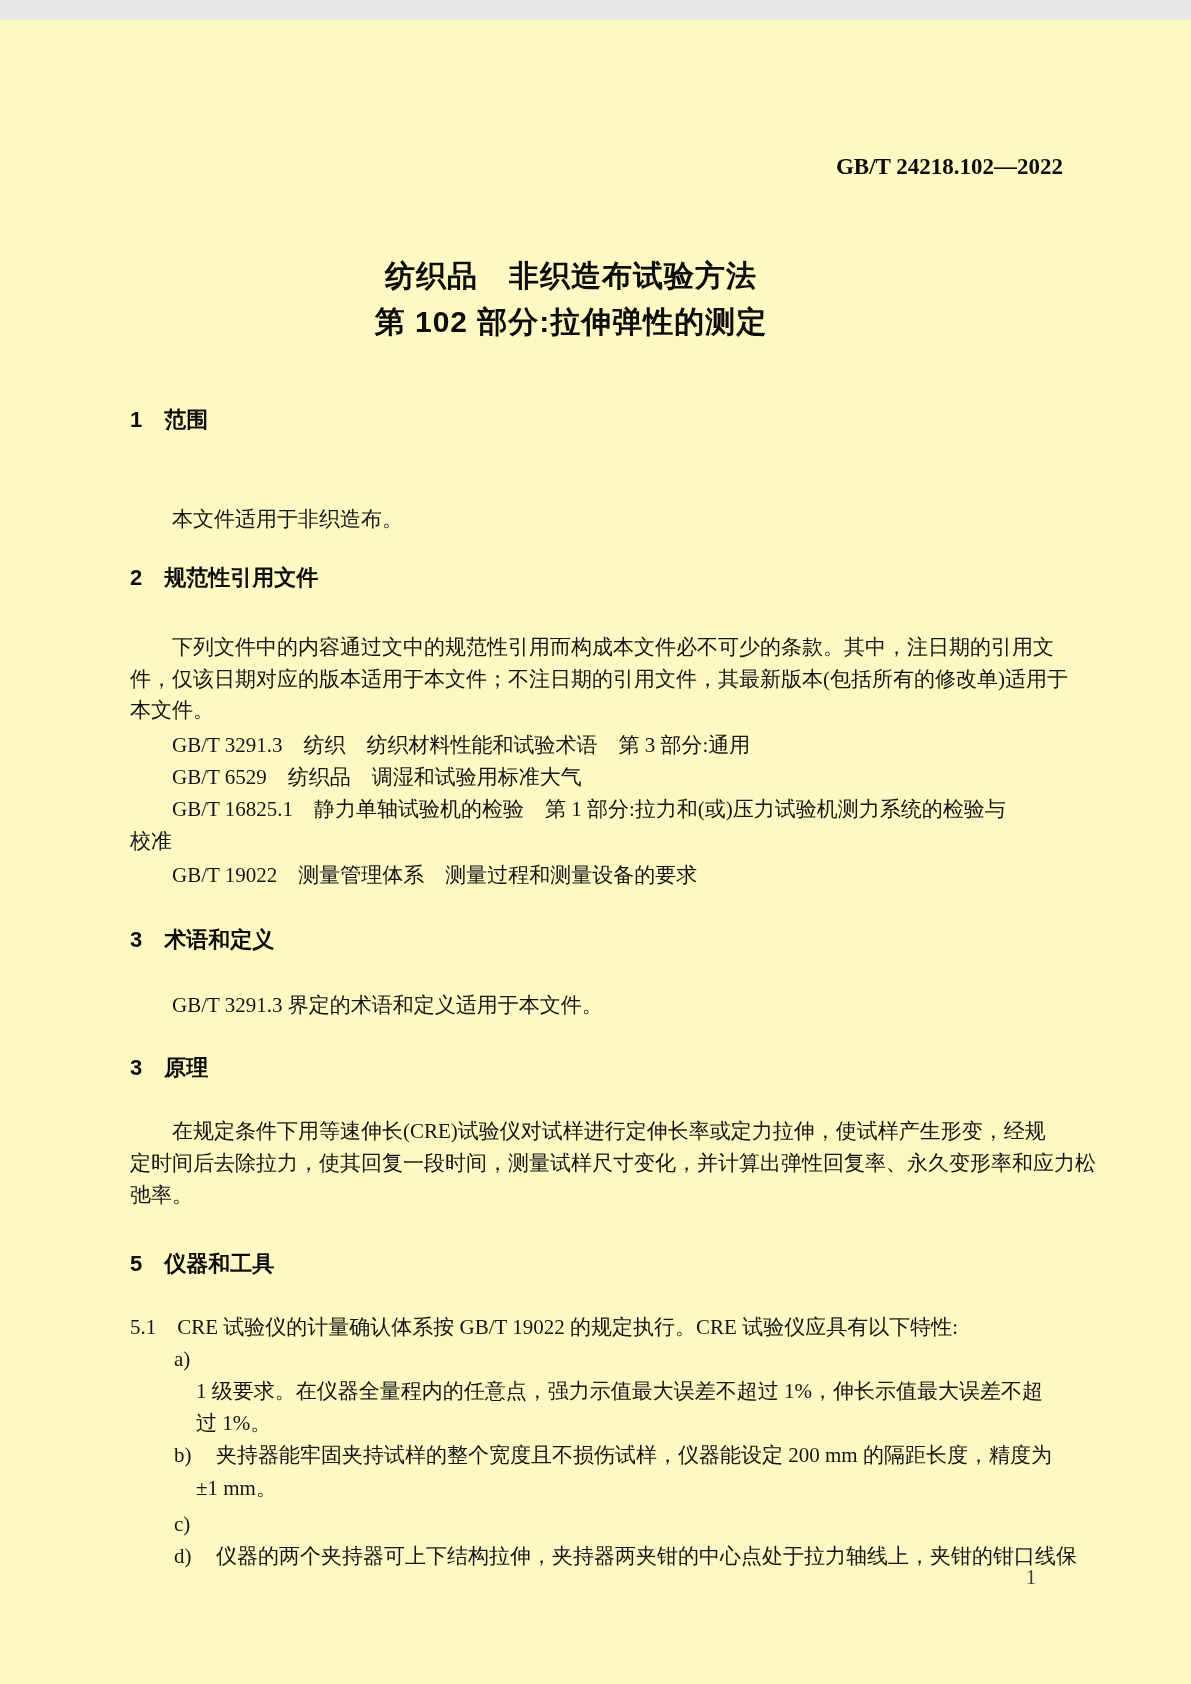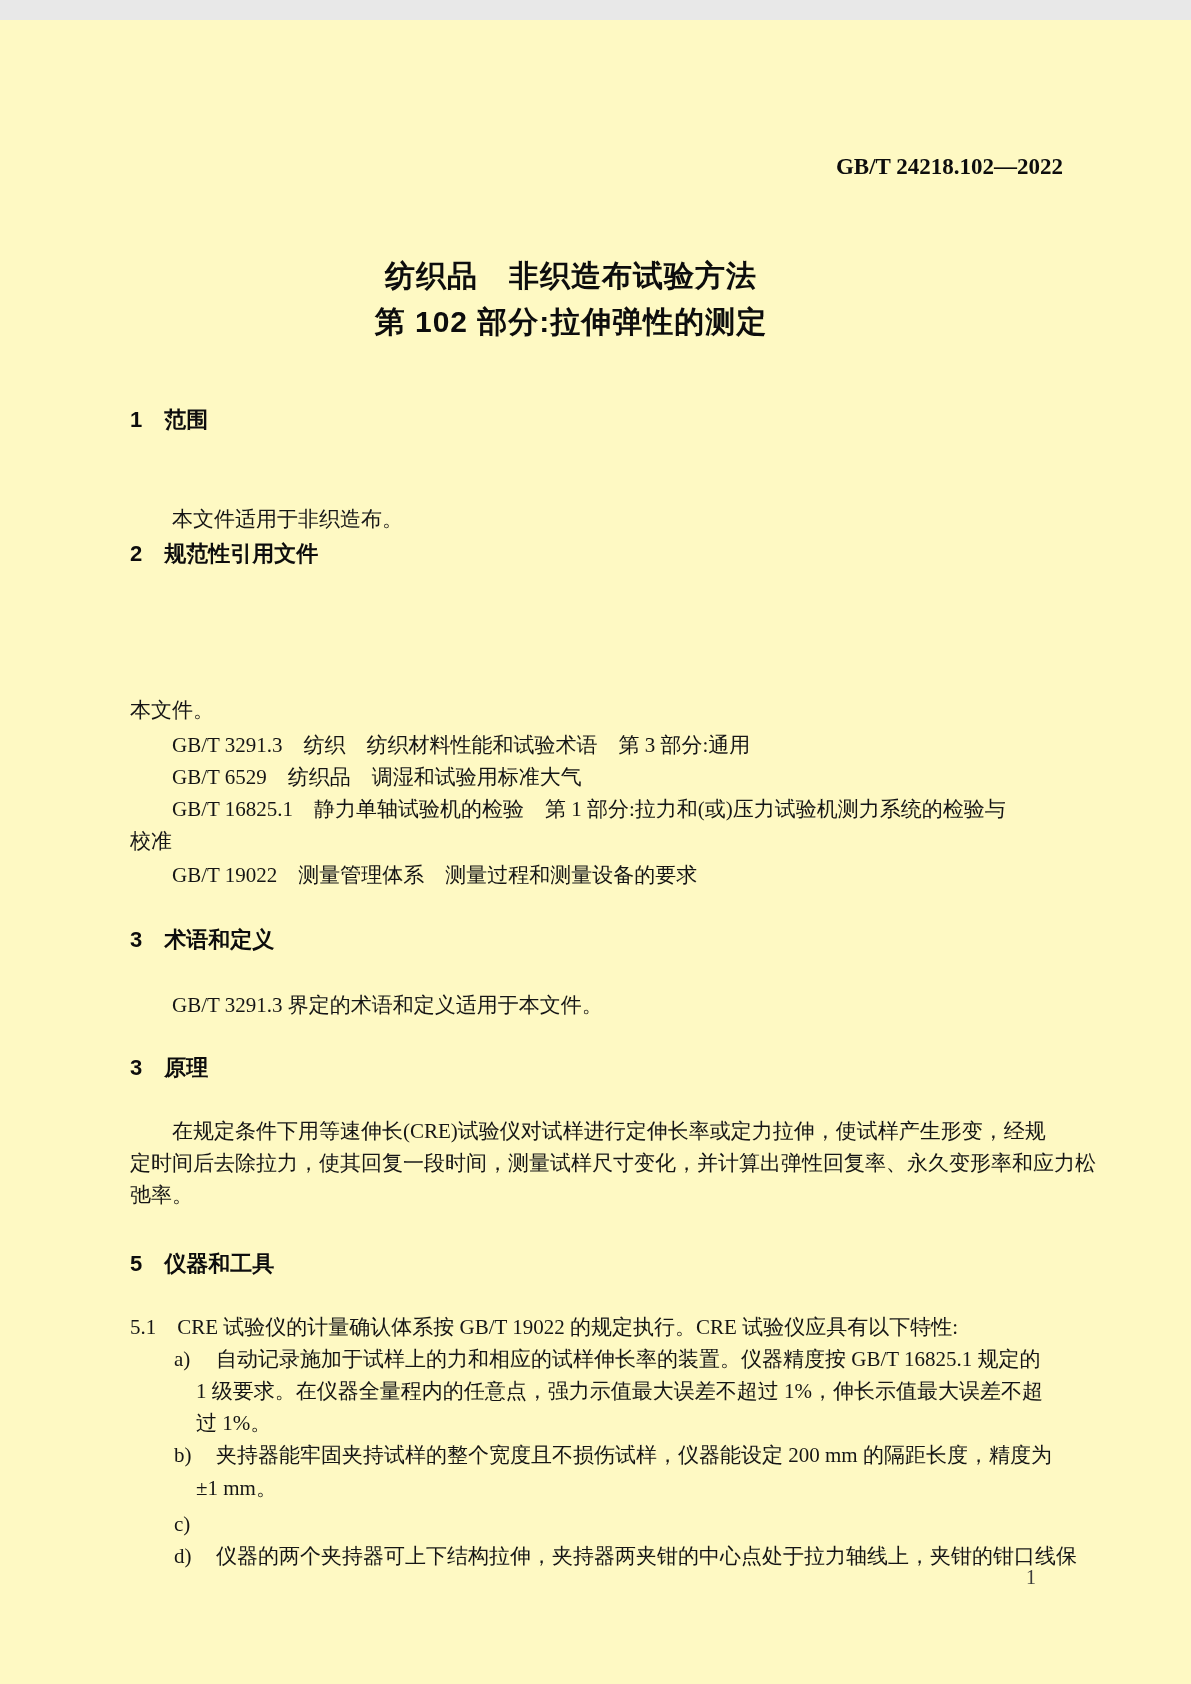--- a/index.html
+++ b/index.html
@@ -55,41 +55,42 @@
 <div class="page">
 
   <div class="abs std-code" style="top:134px;">GB/T 24218.102—2022</div>
 
   <div class="abs doc-title" style="top:236px;">纺织品　非织造布试验方法</div>
   <div class="abs doc-title" style="top:282px;">第 102 部分:拉伸弹性的测定</div>
 
   <div class="abs heading" style="top:386px; left:130px;">1　范围</div>
   <div class="abs body-text" style="top:484px; left:172px;">本文件适用于非织造布。</div>
 
-  <div class="abs heading" style="top:520px; left:130px;">2　规范性引用文件</div>
+  <div class="abs heading" style="top:544px; left:130px;">2　规范性引用文件</div>
+  <div class="abs body-text" style="top:612px; left:172px;">下列文件中的内容通过文中的规范性引用而构成本文件必不可少的条款。其中，注日期的引用文</div>
+  <div class="abs body-text" style="top:644px; left:130px;">件，仅该日期对应的版本适用于本文件；不注日期的引用文件，其最新版本(包括所有的修改单)适用于</div>
   <div class="abs body-text" style="top:675px; left:130px;">本文件。</div>
   <div class="abs body-text" style="top:710px; left:172px;">GB/T 3291.3　纺织　纺织材料性能和试验术语　第 3 部分:通用</div>
   <div class="abs body-text" style="top:742px; left:172px;">GB/T 6529　纺织品　调湿和试验用标准大气</div>
   <div class="abs body-text" style="top:774px; left:172px;">GB/T 16825.1　静力单轴试验机的检验　第 1 部分:拉力和(或)压力试验机测力系统的检验与</div>
   <div class="abs body-text" style="top:806px; left:130px;">校准</div>
   <div class="abs body-text" style="top:840px; left:172px;">GB/T 19022　测量管理体系　测量过程和测量设备的要求</div>
 
   <div class="abs heading" style="top:906px; left:130px;">3　术语和定义</div>
   <div class="abs body-text" style="top:970px; left:172px;">GB/T 3291.3 界定的术语和定义适用于本文件。</div>
 
   <div class="abs heading" style="top:1034px; left:130px;">3　原理</div>
   <div class="abs body-text" style="top:1096px; left:172px;">在规定条件下用等速伸长(CRE)试验仪对试样进行定伸长率或定力拉伸，使试样产生形变，经规</div>
   <div class="abs body-text" style="top:1128px; left:130px;">定时间后去除拉力，使其回复一段时间，测量试样尺寸变化，并计算出弹性回复率、永久变形率和应力松</div>
   <div class="abs body-text" style="top:1160px; left:130px;">弛率。</div>
 
   <div class="abs heading" style="top:1230px; left:130px;">5　仪器和工具</div>
   <div class="abs body-text" style="top:1292px; left:130px;">5.1　CRE 试验仪的计量确认体系按 GB/T 19022 的规定执行。CRE 试验仪应具有以下特性:</div>
 
   <div class="abs body-text" style="top:1324px; left:174px;">a)</div>
-  <div class="abs body-text" style="top:1324px; left:216px;">自动记录施加于试样上的力和相应的试样伸长率的装置。仪器精度按 GB/T 16825.1 规定的</div>
   <div class="abs body-text" style="top:1356px; left:196px;">1 级要求。在仪器全量程内的任意点，强力示值最大误差不超过 1%，伸长示值最大误差不超</div>
   <div class="abs body-text" style="top:1388px; left:196px;">过 1%。</div>
 
   <div class="abs body-text" style="top:1420px; left:174px;">b)</div>
   <div class="abs body-text" style="top:1420px; left:216px;">夹持器能牢固夹持试样的整个宽度且不损伤试样，仪器能设定 200 mm 的隔距长度，精度为</div>
   <div class="abs body-text" style="top:1453px; left:196px;">±1 mm。</div>
 
   <div class="abs body-text" style="top:1489px; left:174px;">c)</div>
 
   <div class="abs body-text" style="top:1521px; left:174px;">d)</div>

